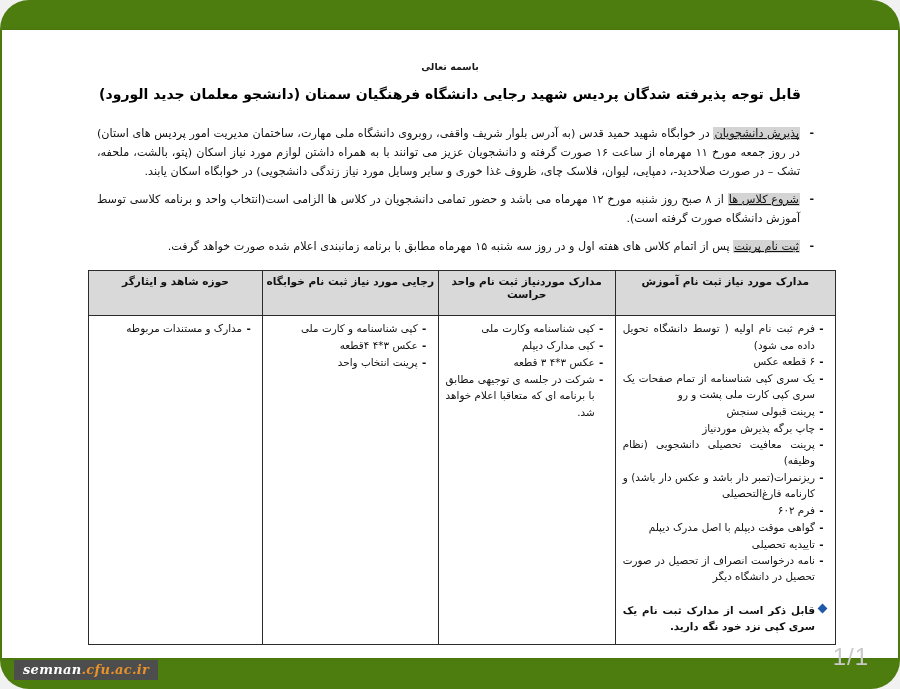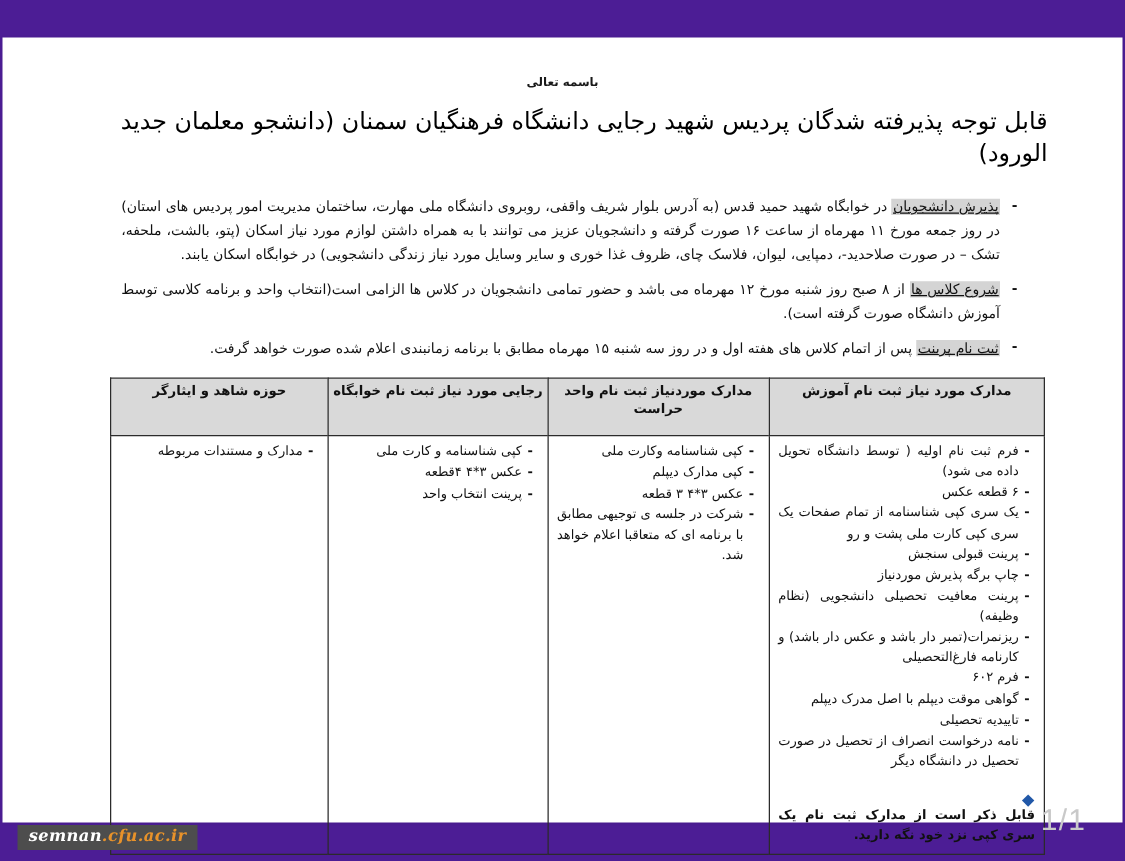--- a/index.html
+++ b/index.html
@@ -12,21 +12,22 @@
     background: #f1f1f1;
     font-family: "DejaVu Sans", "Liberation Sans", sans-serif;
     overflow: hidden;
     position: relative;
   }
 
   
   #viewer {
     position: absolute;
     inset: 0;
-    background: #4c1d95;
+    background: #4d7c0f;
+    border-radius: 29px;
   }
 
   
   #page-sheet {
     position: absolute;
     left: 2px;
     top: 30px;
     width: 896px;
     height: 628px;
     background: #ffffff;
@@ -43,22 +44,23 @@
   
   .basmala {
     text-align: center;
     font-size: 9.5px;
     font-weight: 700;
     letter-spacing: 0.2px;
     color: #1a1a1a;
     margin-top: 31px;
   }
   .doc-title {
-    font-size: 19px;
-    font-weight: 400;
+    text-align: center;
+    font-size: 14px;
+    font-weight: 700;
     color: #000;
     margin-top: 13px;
     padding: 0 60px;
     line-height: 1.35;
   }
 
   
   .intro {
     margin-top: 20px;
     padding: 0 84px 0 95px;
@@ -147,21 +149,20 @@
     flex: 1 1 auto;
     text-align: justify;
   }
 
   
   td.col-education .cell-list li { line-height: 16.2px; }
 
   .note-block {
     margin-top: 17px;
     display: flex;
-    flex-direction: column;
     align-items: flex-start;
     font-size: 10.4px;
     line-height: 16.4px;
     color: #111;
     font-weight: 600;
   }
   .diamond-icon {
     flex: 0 0 auto;
     width: 13px;
     padding-top: 3px;

